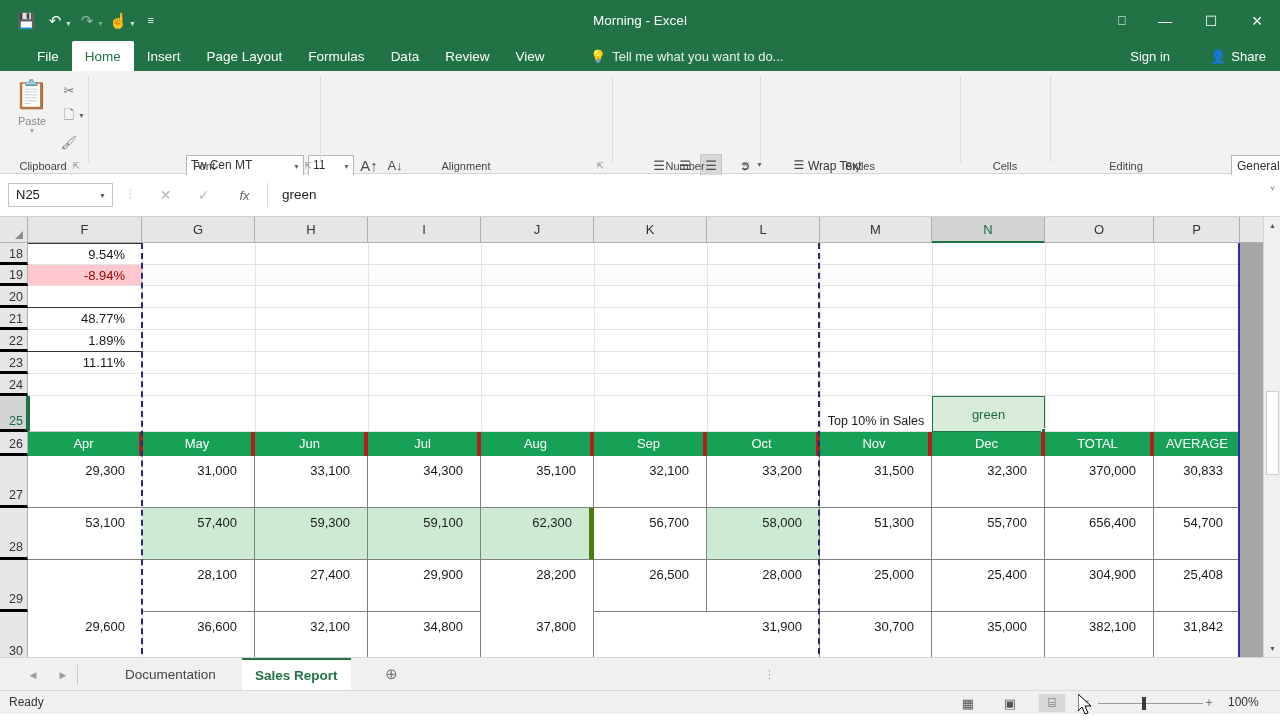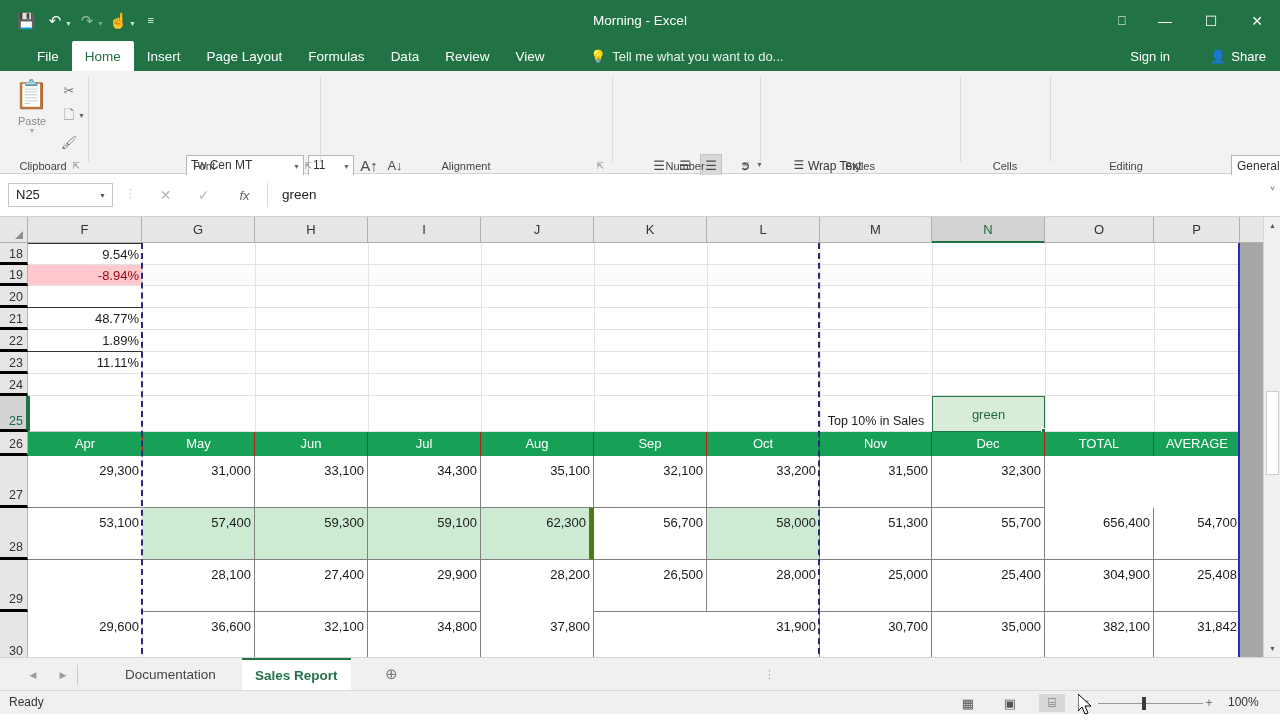--- a/index.html
+++ b/index.html
@@ -155,25 +155,25 @@
     border-right: 1px solid #b0b0b0; border-bottom: 3px solid #000000;
     font-size: 12.5px; color: #333; padding-left: 9px;
   }
   .rh.sel { color: #1b6a41; border-right: 2px solid #217346; }
   .cell {
     position: absolute; overflow: hidden; white-space: nowrap;
     font-size: 13px; color: #1a1a1a;
     border-right: 1px solid #e2e2e2; border-bottom: 1px solid #e2e2e2;
     background: #fff;
   }
-  .cell.r { text-align: right; padding-right: 3px; }
+  .cell.r { text-align: right; padding-right: 17px; }
   .cell.c { text-align: center; }
   .hdrcell {
     color: #fff; background: #17a157; font-size: 13px;
-    border-right: 1px solid #b91c1c; border-bottom: none;
+    border-right: 4px solid #b91c1c; border-bottom: none;
   }
   .pagebrk-v { position: absolute; width: 0; border-left: 2px dashed #27297a; }
   .pagemark {
     position: absolute; font-size: 46px; color: #b5b5b5; font-weight: 400;
     font-family: "Liberation Sans", sans-serif; white-space: nowrap;
   }
   .vsb {
     position: absolute; right: 0; top: 0; width: 17px; height: 440px;
     background: #f0f0f0; border-left: 1px solid #d6d6d6;
   }
@@ -461,20 +461,22 @@
 
     <div class="cell r" style="left:28px;top:239px;width:115px;height:52px;line-height:30px;border-bottom:1px solid #808080">29,300</div>
     <div class="cell r" style="left:143px;top:239px;width:112px;height:52px;line-height:30px;border-right:1px solid #808080;border-bottom:1px solid #808080">31,000</div>
     <div class="cell r" style="left:255px;top:239px;width:113px;height:52px;line-height:30px;border-right:1px solid #808080;border-bottom:1px solid #808080">33,100</div>
     <div class="cell r" style="left:368px;top:239px;width:113px;height:52px;line-height:30px;border-right:1px solid #808080;border-bottom:1px solid #808080">34,300</div>
     <div class="cell r" style="left:481px;top:239px;width:113px;height:52px;line-height:30px;border-right:1px solid #808080;border-bottom:1px solid #808080">35,100</div>
     <div class="cell r" style="left:594px;top:239px;width:113px;height:52px;line-height:30px;border-right:1px solid #808080;border-bottom:1px solid #808080">32,100</div>
     <div class="cell r" style="left:707px;top:239px;width:113px;height:52px;line-height:30px;border-right:1px solid #808080;border-bottom:1px solid #808080">33,200</div>
     <div class="cell r" style="left:820px;top:239px;width:112px;height:52px;line-height:30px;border-right:1px solid #808080;border-bottom:1px solid #808080">31,500</div>
     <div class="cell r" style="left:932px;top:239px;width:113px;height:52px;line-height:30px;border-right:1px solid #808080;border-bottom:1px solid #808080">32,300</div>
+    <div class="cell r" style="left:1045px;top:239px;width:109px;height:52px;line-height:30px;border-right:1px solid #808080;border-bottom:1px solid #808080">370,000</div>
+    <div class="cell r" style="left:1154px;top:239px;width:86px;height:52px;line-height:30px;border-right:none;border-bottom:1px solid #808080">30,833</div>
 
     <div class="cell r" style="left:28px;top:291px;width:115px;height:52px;line-height:30px;border-bottom:1px solid #808080">53,100</div>
     <div class="cell r" style="left:143px;top:291px;width:112px;height:52px;line-height:30px;background:#cdebd3;border-right:1px solid #808080;border-bottom:1px solid #808080">57,400</div>
     <div class="cell r" style="left:255px;top:291px;width:113px;height:52px;line-height:30px;background:#cdebd3;border-right:1px solid #808080;border-bottom:1px solid #808080">59,300</div>
     <div class="cell r" style="left:368px;top:291px;width:113px;height:52px;line-height:30px;background:#cdebd3;border-right:1px solid #808080;border-bottom:1px solid #808080">59,100</div>
     <div class="cell r" style="left:481px;top:291px;width:113px;height:52px;line-height:30px;background:#cdebd3;border-right:5px solid #4d7c0f;border-bottom:1px solid #808080">62,300</div>
     <div class="cell r" style="left:594px;top:291px;width:113px;height:52px;line-height:30px;border-right:1px solid #808080;border-bottom:1px solid #808080">56,700</div>
     <div class="cell r" style="left:707px;top:291px;width:113px;height:52px;line-height:30px;background:#cdebd3;border-right:1px solid #808080;border-bottom:1px solid #808080">58,000</div>
     <div class="cell r" style="left:820px;top:291px;width:112px;height:52px;line-height:30px;border-right:1px solid #808080;border-bottom:1px solid #808080">51,300</div>
     <div class="cell r" style="left:932px;top:291px;width:113px;height:52px;line-height:30px;border-right:1px solid #808080;border-bottom:1px solid #808080">55,700</div>

